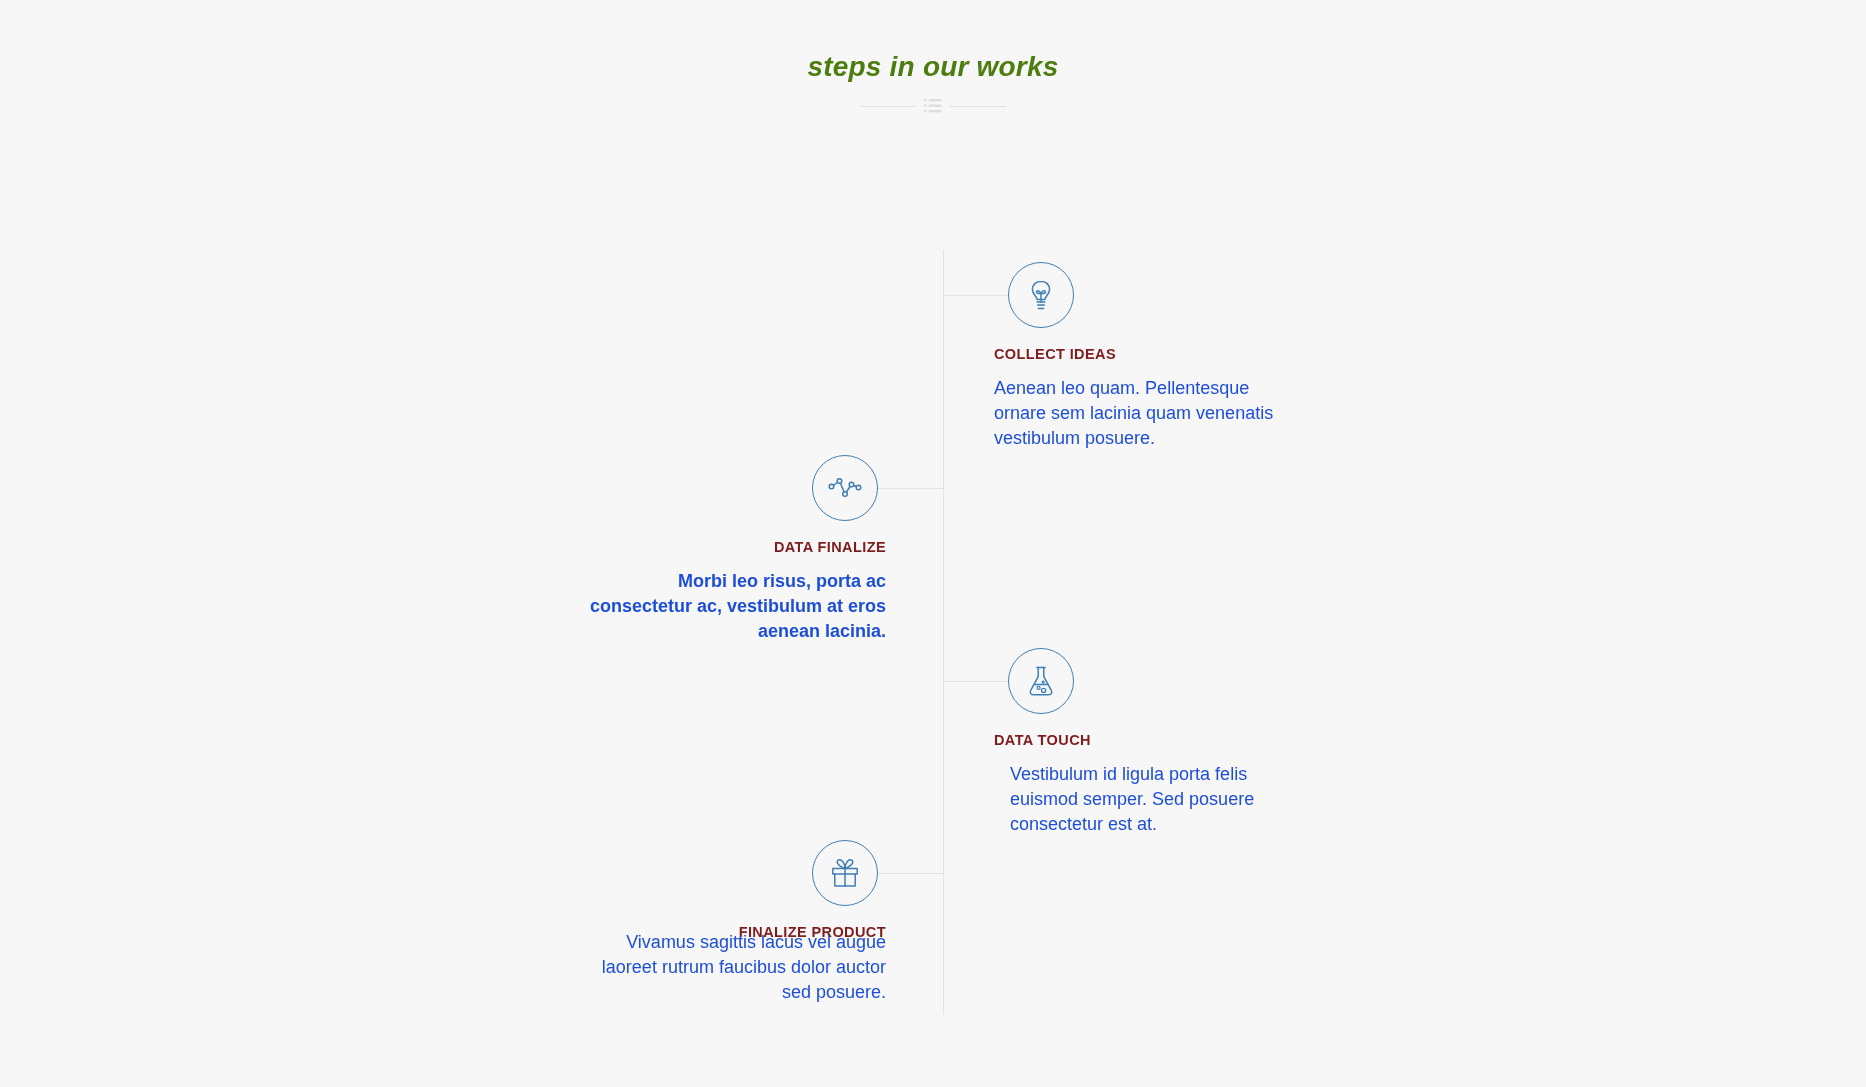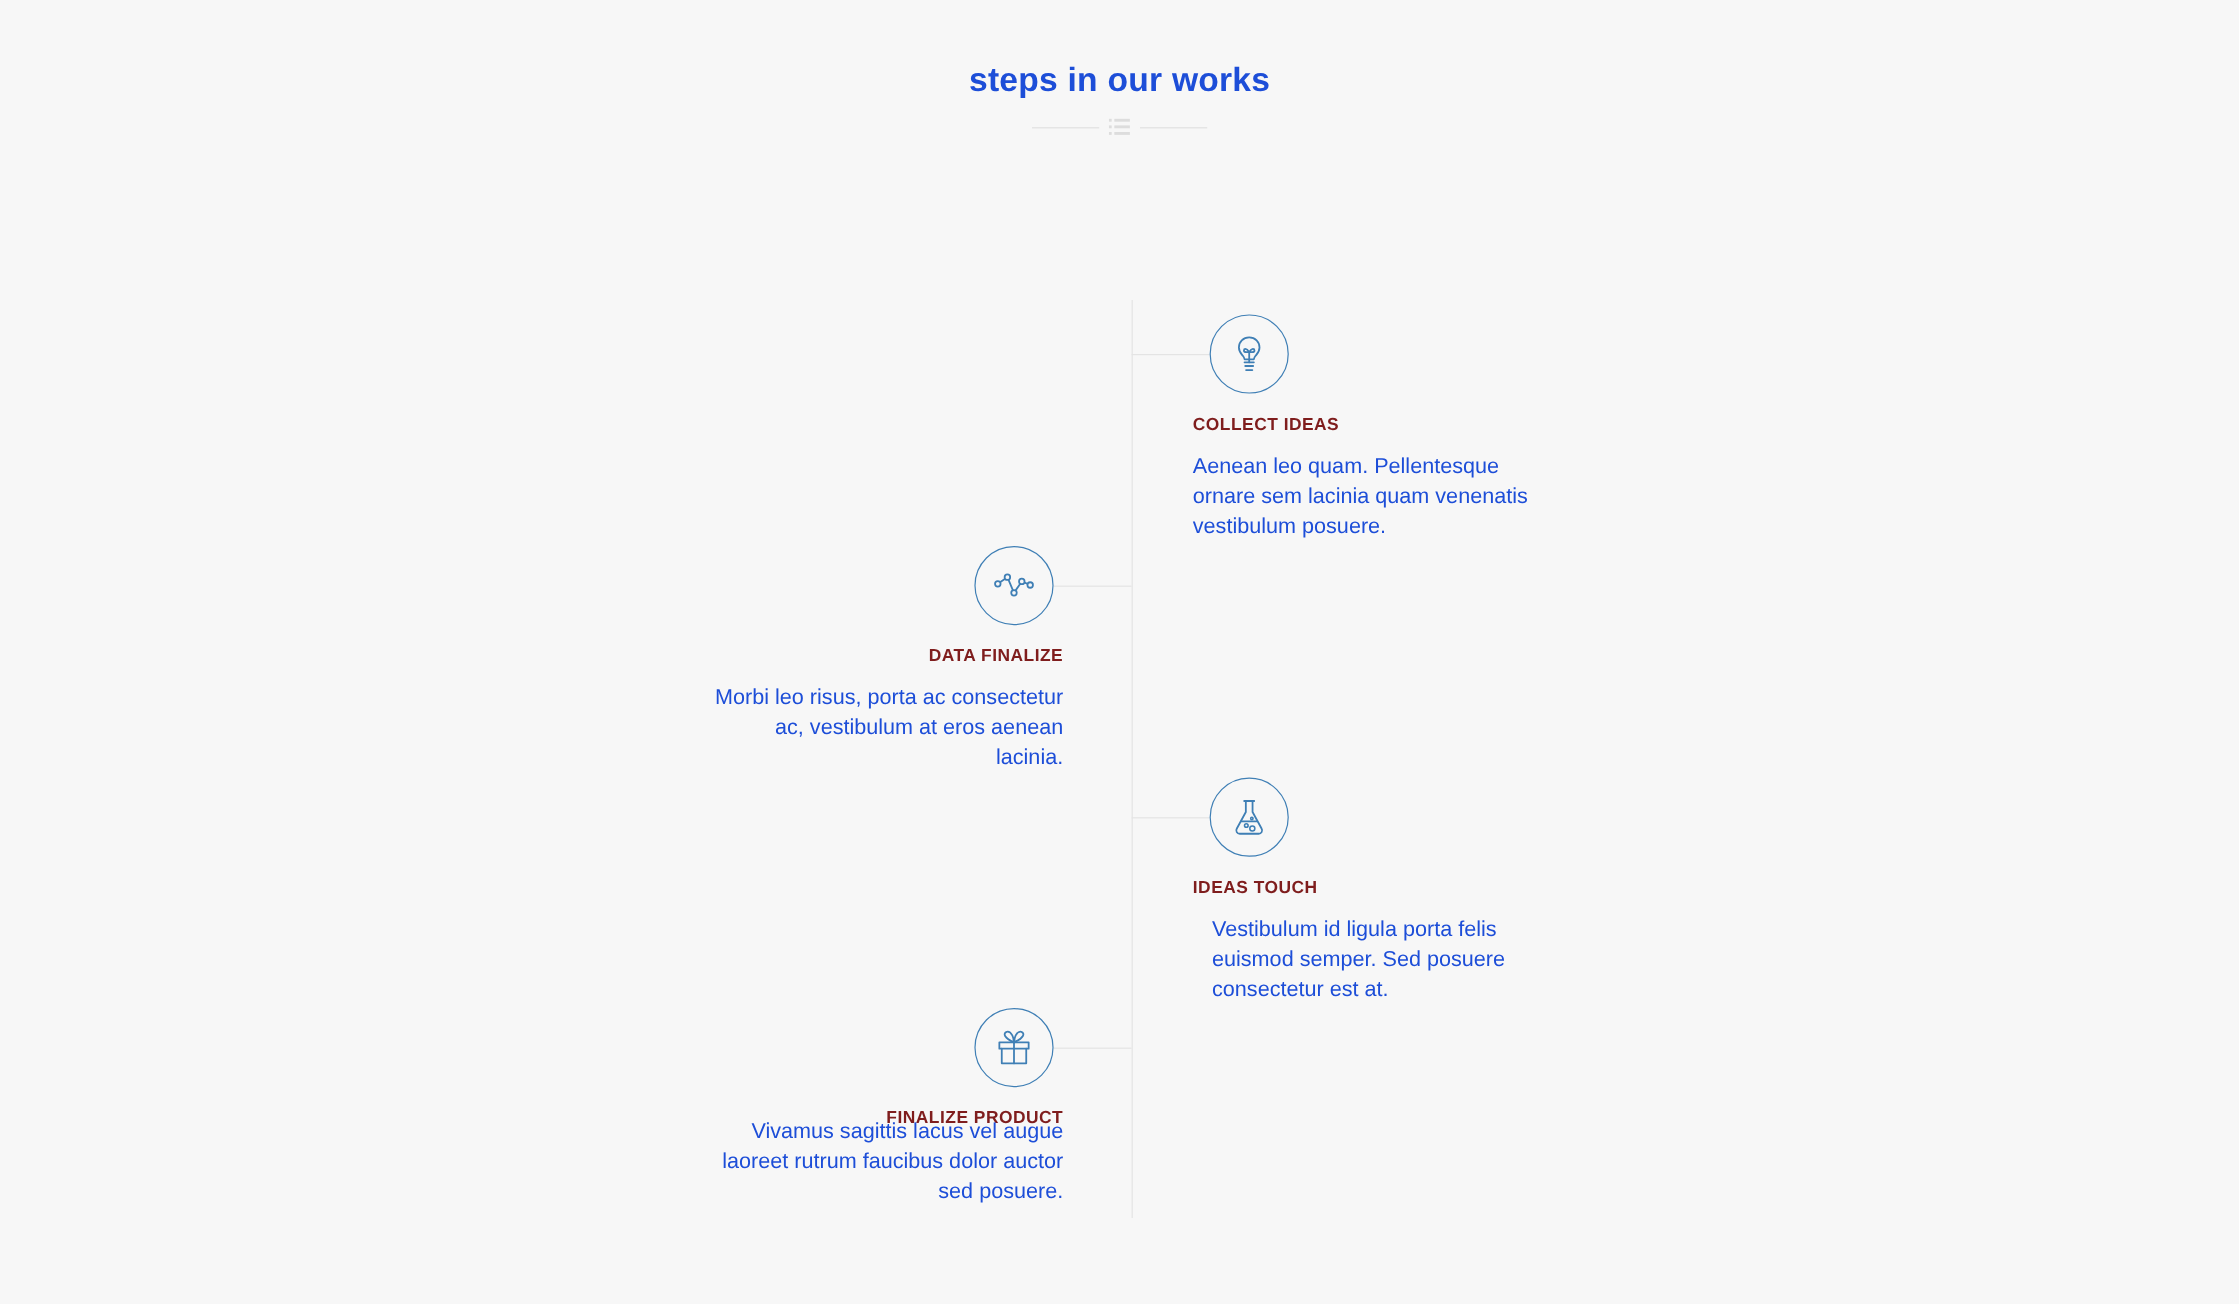--- a/index.html
+++ b/index.html
@@ -24,23 +24,24 @@
     position: absolute;
     top: 50px;
     left: 0;
     width: 100%;
     text-align: center;
   }
 
   .section-title {
     font-size: 28px;
     font-weight: bold;
-    color: #1d4ed8;
+    color: #4d7c0f;
     letter-spacing: 0.2px;
     line-height: 34px;
+    font-style: italic;
   }
 
   .divider {
     display: flex;
     align-items: center;
     justify-content: center;
     gap: 0px;
     margin-top: 14px;
   }
 
@@ -202,21 +203,21 @@
               <circle cx="17" cy="18" r="2.3"></circle>
               <circle cx="23.5" cy="8.5" r="2.3"></circle>
               <circle cx="30.5" cy="11.5" r="2.3"></circle>
             </g>
           </svg>
         </span>
       </div>
 
       <div class="step-title align-right" style="left:586px; top:539px; width:300px;">DATA FINALIZE</div>
 
-      <div class="step-desc align-right" style="left:586px; top:569px;">Morbi leo risus, porta ac consectetur ac, vestibulum at eros aenean lacinia.</div>
+      <div class="step-desc align-right" style="left:586px; top:569px;font-weight:bold;">Morbi leo risus, porta ac consectetur ac, vestibulum at eros aenean lacinia.</div>
     </div>
 
     <div class="step">
       <div class="connector" style="left:943px; top:681px; width:65px;"></div>
 
       <div class="icon-circle" style="left:1008px; top:648px;">
         <span>
           <svg width="30" height="32" viewBox="0 0 30 32">
             <g fill="none" stroke="#3f7fb5" stroke-width="1.5" stroke-linecap="round" stroke-linejoin="round">
               <path d="M10.8 2.5h8.4"></path>
@@ -225,21 +226,21 @@
             </g>
             <g fill="none" stroke="#3f7fb5" stroke-width="1.3">
               <circle cx="12.6" cy="22.9" r="1.5"></circle>
               <circle cx="17.6" cy="25.4" r="2.1"></circle>
               <circle cx="17.2" cy="17.1" r="1.0"></circle>
             </g>
           </svg>
         </span>
       </div>
 
-      <div class="step-title align-left" style="left:994px; top:732px;">IDEAS TOUCH</div>
+      <div class="step-title align-left" style="left:994px; top:732px;">DATA TOUCH</div>
 
       <div class="step-desc align-left" style="left:994px; top:762px;margin-left:16px;">Vestibulum id ligula porta felis euismod semper. Sed posuere consectetur est at.</div>
     </div>
 
     <div class="step">
       <div class="connector" style="left:878px; top:873px; width:65px;"></div>
 
       <div class="icon-circle" style="left:812px; top:840px;">
         <span>
           <svg width="32" height="30" viewBox="0 0 32 30">

